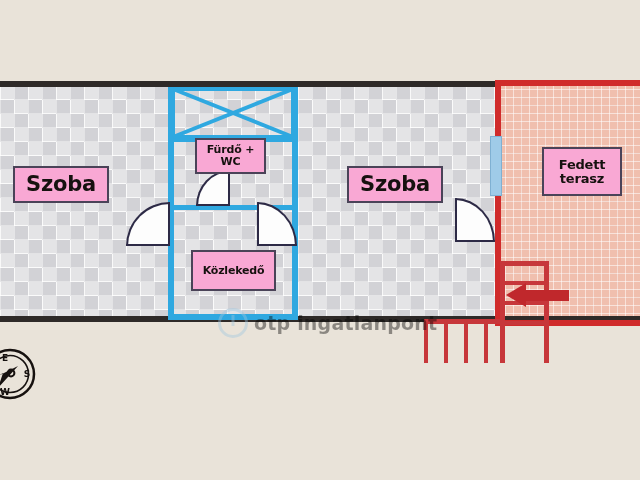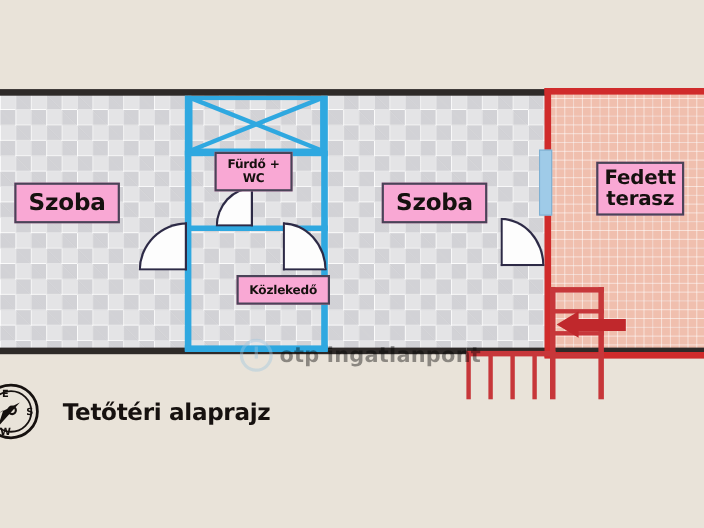--- a/index.html
+++ b/index.html
@@ -97,21 +97,21 @@
     justify-content: center;
     box-sizing: border-box;
     color: #16110f;
     font-weight: bold;
     text-align: center;
     line-height: 1.05;
     letter-spacing: -0.2px;
   }
   .room-label.big   { font-size: 21px; }
   .room-label.small { font-size: 11px; }
-  .room-label.med   { font-size: 18px; }
+  .room-label.med   { font-size: 13px; }
 
   
   .door {
     position: absolute;
     border: 2px solid #2d2a46;
     background: #fdfdfd;
     box-sizing: border-box;
   }
   .door.tl { border-radius: 100% 0 0 0; }
   .door.tr { border-radius: 0 100% 0 0; }
@@ -266,21 +266,21 @@
 
     <div class="room-label big" style="left:13px; top:88px; width:96px; height:37px;">
       <span>Szoba</span>
     </div>
 
     <div class="room-label small" style="left:195px; top:60px; width:71px; height:36px;">
       <span>Fürdő +</span>
       <span>WC</span>
     </div>
 
-    <div class="room-label small" style="left:191px; top:172px; width:85px; height:27px;margin-left:24px;">
+    <div class="room-label small" style="left:191px; top:172px; width:85px; height:41px;">
       <span>Közlekedő</span>
     </div>
 
     <div class="room-label big" style="left:347px; top:88px; width:96px; height:37px;">
       <span>Szoba</span>
     </div>
 
     <div class="room-label med" style="left:542px; top:69px; width:80px; height:49px;">
       <span>Fedett</span>
       <span>terasz</span>
@@ -299,15 +299,14 @@
       <circle cx="26" cy="26" r="18.5" fill="none" stroke="#16110f" stroke-width="1.6"></circle>
 
       <polygon points="34,18 14,40 19,25 10,30" fill="#16110f"></polygon>
       <circle cx="27" cy="25" r="3.4" fill="none" stroke="#16110f" stroke-width="2"></circle>
       <text x="21" y="13" font-family="DejaVu Sans, sans-serif" font-size="9" font-weight="bold" fill="#16110f" text-anchor="middle">E</text>
       <text x="43" y="29" font-family="DejaVu Sans, sans-serif" font-size="9" font-weight="bold" fill="#16110f" text-anchor="middle">S</text>
       <text x="21" y="47" font-family="DejaVu Sans, sans-serif" font-size="9" font-weight="bold" fill="#16110f" text-anchor="middle">W</text>
     </svg>
   </div>
 
-  <div class="plan-title">Tetőtéri alaprajz</div>
 
 </div>
 
 </body></html>

